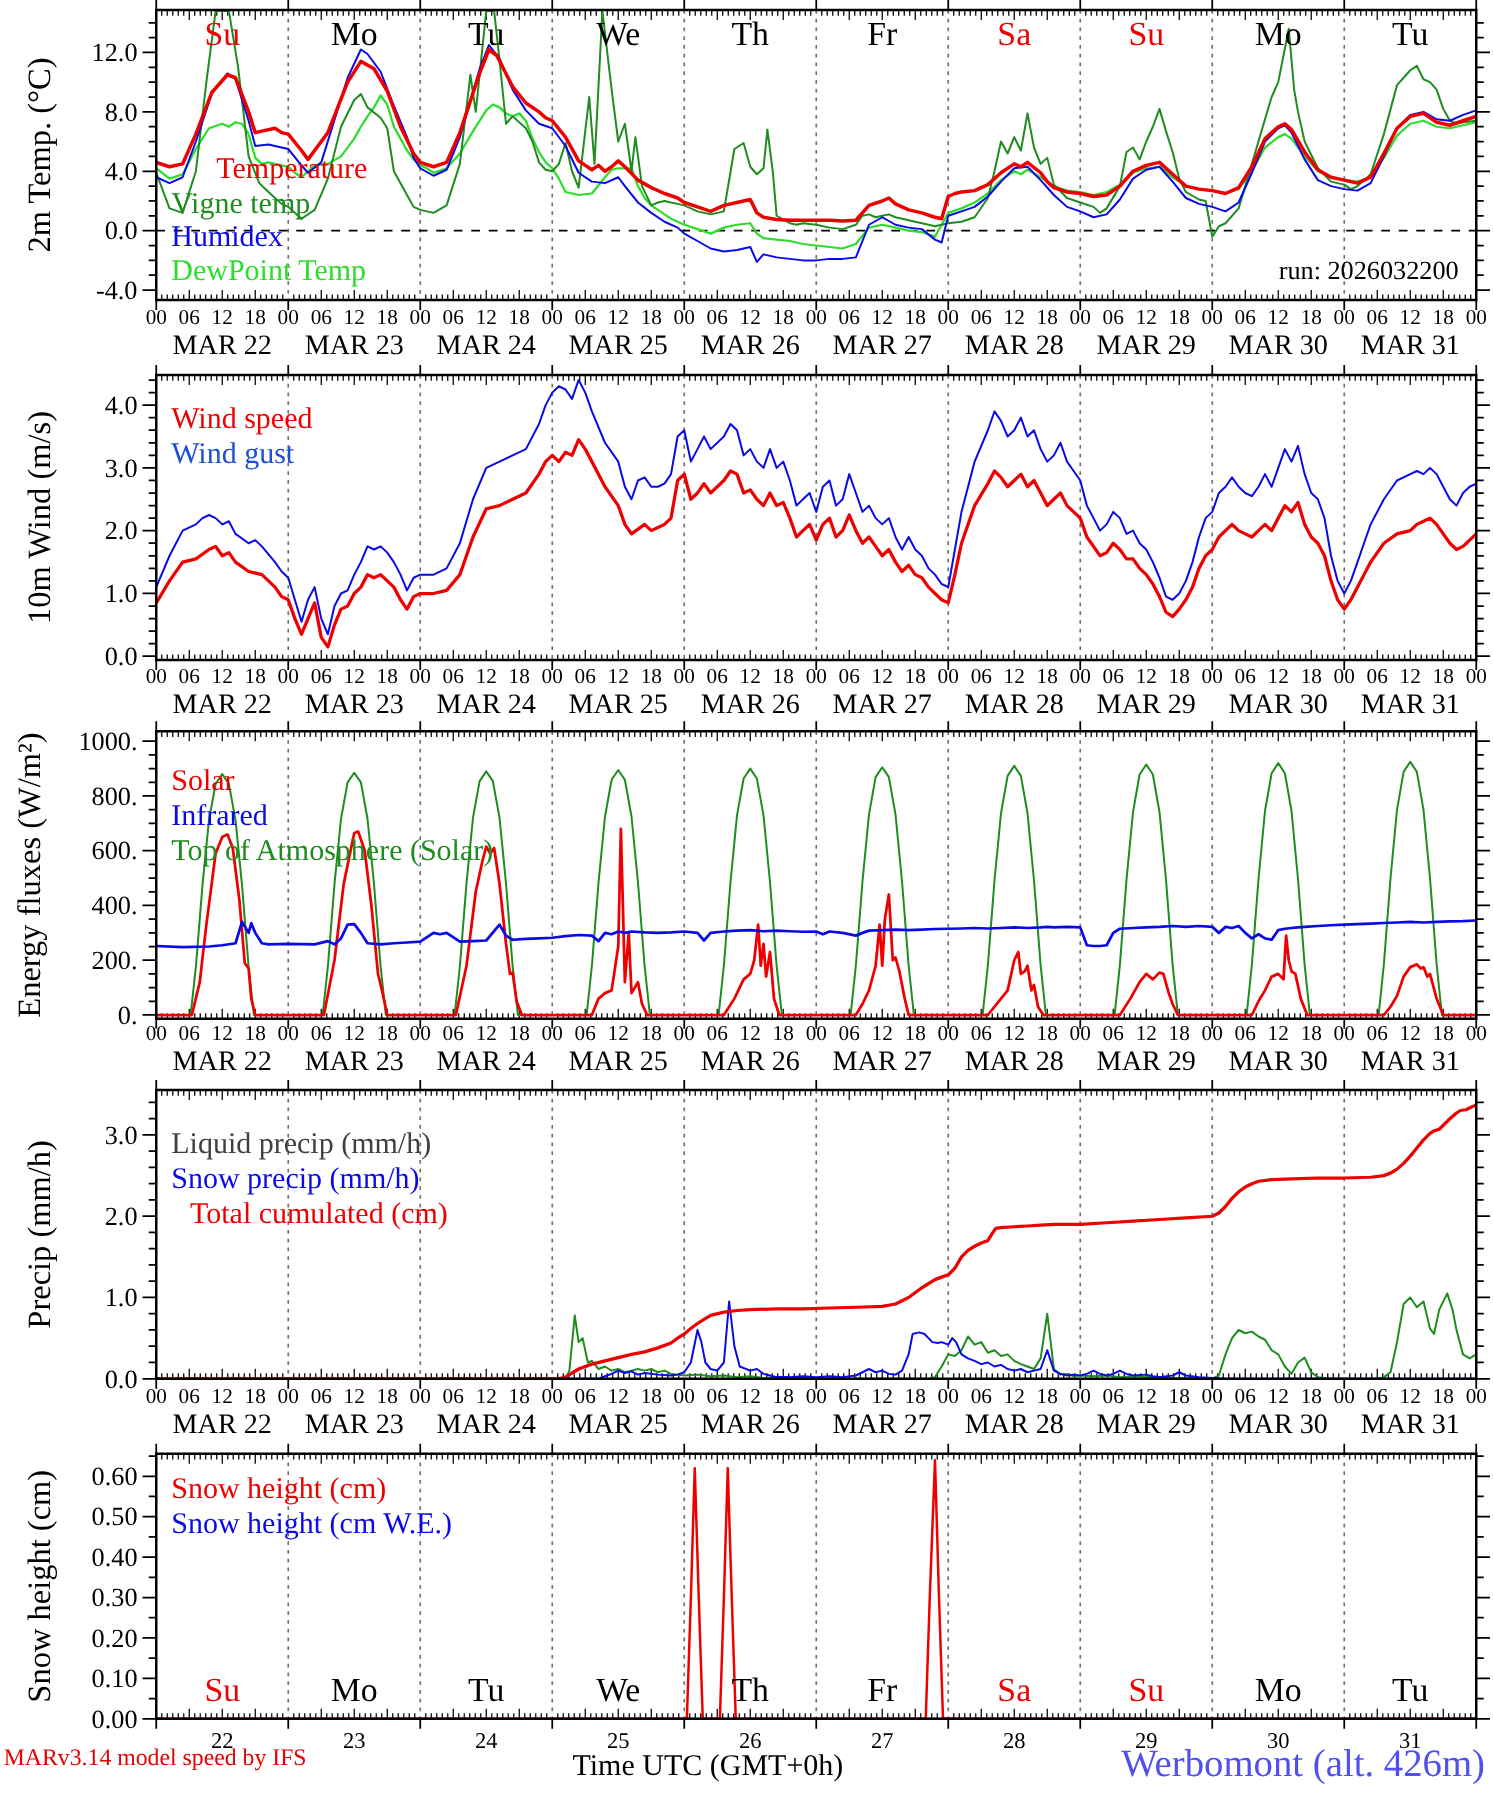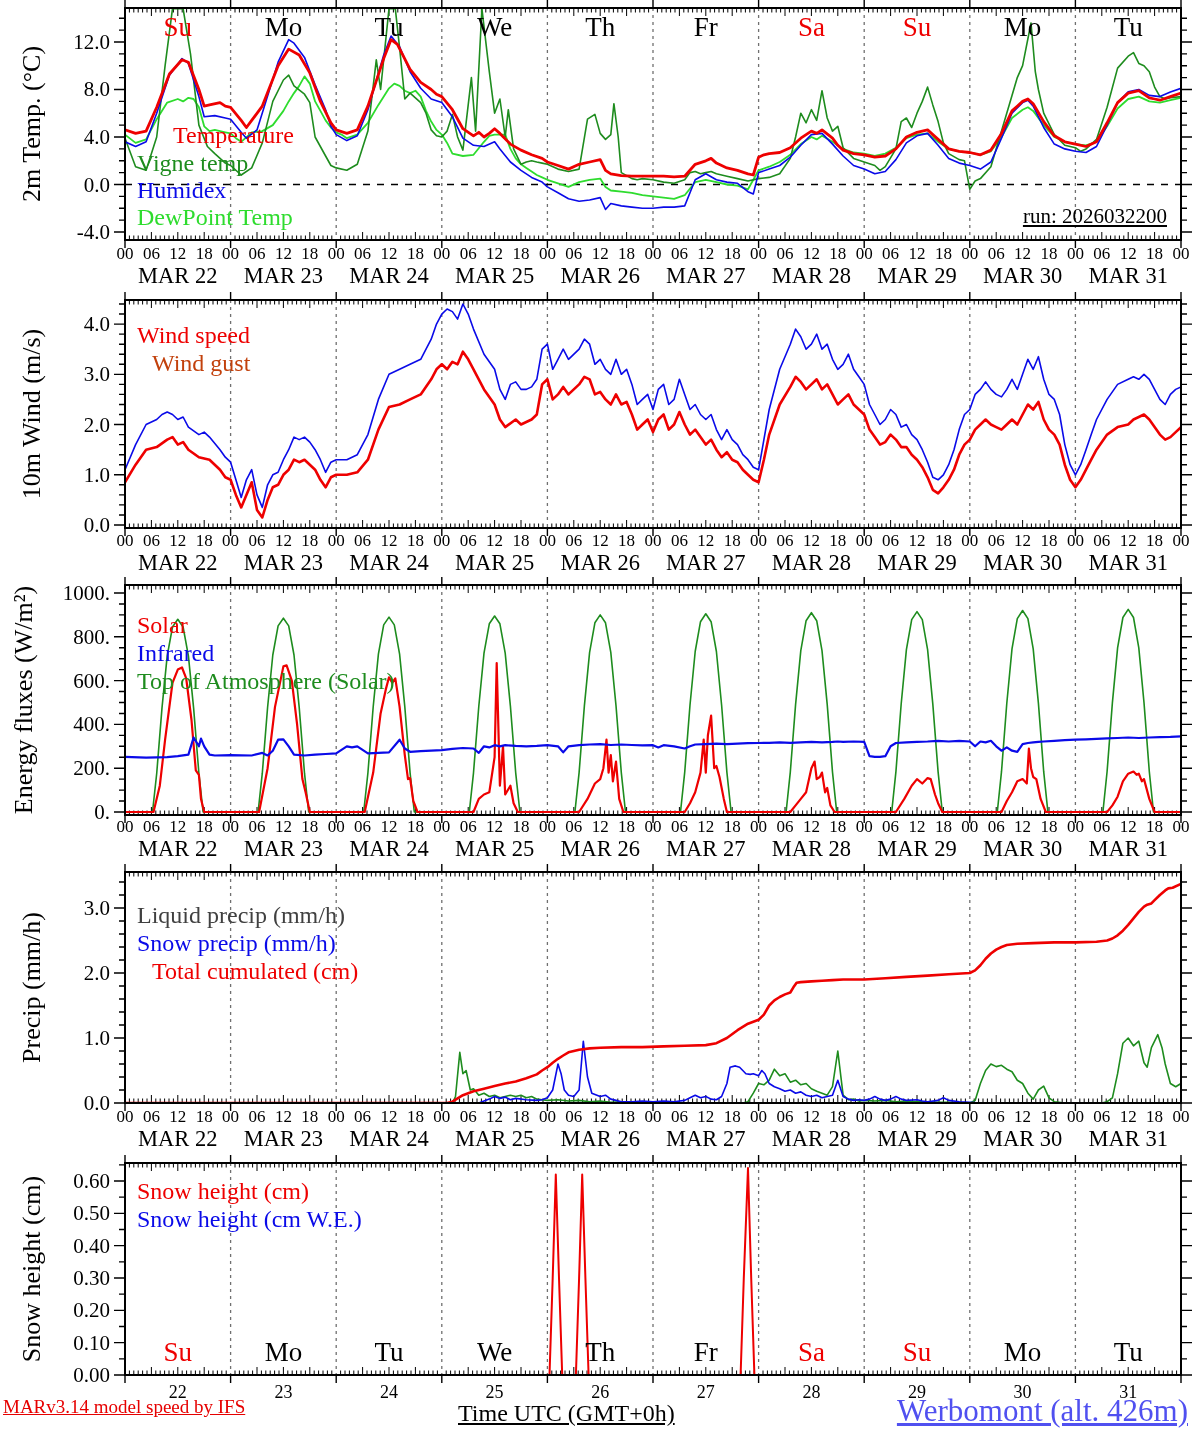--- a/index.html
+++ b/index.html
@@ -1,20 +1,20 @@
 <!DOCTYPE html>
 <html><head>
 <meta charset="utf-8">
 <style>
   html,body{margin:0;padding:0;background:#ffffff;}
   #stage{position:relative;width:1194px;height:1440px;background:#fff;
          font-family:"Liberation Serif","DejaVu Serif",serif;overflow:hidden;}
   #plot{position:absolute;left:0;top:0;}
   .leg{position:absolute;font-size:24px;line-height:1;white-space:nowrap;}
-  .annot{position:absolute;white-space:nowrap;text-decoration:underline;}
+  .annot{position:absolute;white-space:nowrap;}
   #run-label{font-size:21px;color:#000;top:204px;right:27px;}
   #credit1{font-size:19px;color:#e60000;left:3px;top:1396px;}
   #credit2{font-size:19px;color:#e60000;left:3px;top:1498px;}
   #xlabel{font-size:24px;color:#000;left:458px;top:1400px;}
   #month-overlay{font-size:24px;color:#000;left:616px;top:1400px;margin-top:48px;}
   #station{font-size:31px;color:#5050f0;right:6px;top:1393px;}
 </style>
 </head>
 <body>
 
@@ -392,21 +392,21 @@
       <text x="1022.6" y="1398" font-size="18" text-anchor="middle" fill="#000" font-family="&quot;Liberation Serif&quot;,&quot;DejaVu Serif&quot;,serif">30</text>
       <text x="1128.1999999999998" y="1398" font-size="18" text-anchor="middle" fill="#000" font-family="&quot;Liberation Serif&quot;,&quot;DejaVu Serif&quot;,serif">31</text>
     </svg>
 
   <div class="leg" style="left: 137px; top: 123px; color: rgb(238, 0, 0); margin-left: 36px;">Temperature</div>
   <div class="leg" style="left: 137px; top: 151px; color: rgb(30, 140, 30);">Vigne temp</div>
   <div class="leg" style="left: 137px; top: 178px; color: rgb(10, 10, 232);">Humidex</div>
   <div class="leg" style="left: 137px; top: 205px; color: rgb(46, 220, 46);">DewPoint Temp</div>
 
   <div class="leg" style="left: 137px; top: 323px; color: rgb(238, 0, 0);">Wind speed</div>
-  <div class="leg" style="left: 152px; top: 351px; color: #c2410c;">Wind gust</div>
+  <div class="leg" style="left: 137px; top: 351px; color: #1d4ed8;">Wind gust</div>
 
   <div class="leg" style="left: 137px; top: 613px; color: rgb(238, 0, 0);">Solar</div>
   <div class="leg" style="left: 137px; top: 641px; color: rgb(10, 10, 232);">Infrared</div>
   <div class="leg" style="left: 137px; top: 669px; color: rgb(30, 140, 30);">Top of Atmosphere (Solar)</div>
 
   <div class="leg" style="left: 137px; top: 903px; color: #404040;">Liquid precip (mm/h)</div>
   <div class="leg" style="left: 137px; top: 931px; color: rgb(10, 10, 232);">Snow precip (mm/h)</div>
   <div class="leg" style="left: 152px; top: 959px; color: rgb(238, 0, 0);">Total cumulated (cm)</div>
 
   <div class="leg" style="left: 137px; top: 1179px; color: rgb(238, 0, 0);">Snow height (cm)</div>

